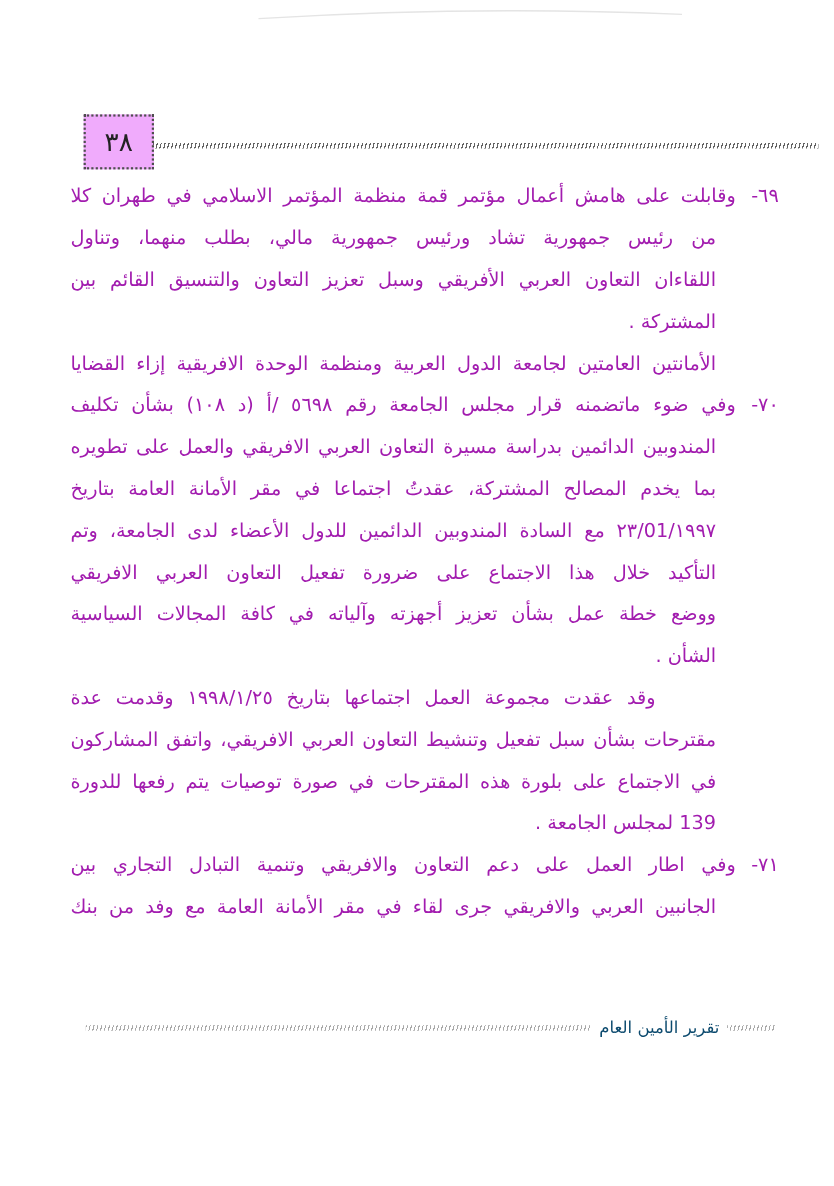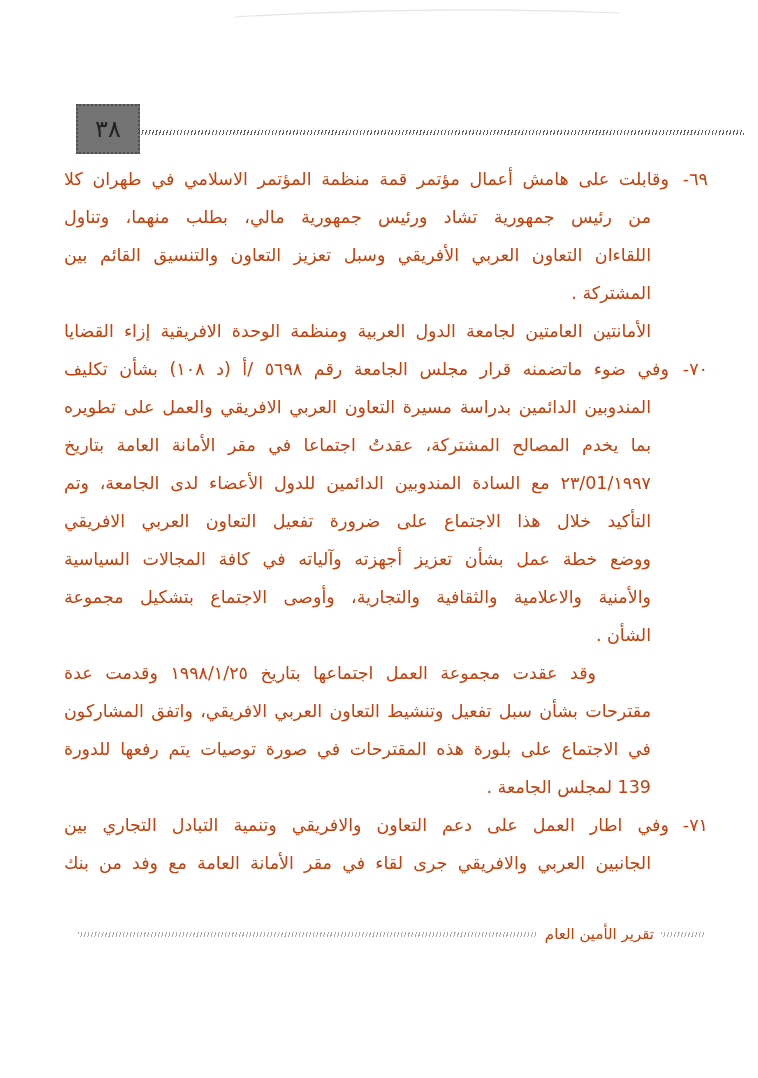--- a/index.html
+++ b/index.html
@@ -16,37 +16,37 @@
   
   .top-arc{position:absolute;top:0;left:0;}
 
   
   .pagenum-box{
     position:absolute;left:76px;top:104px;
     width:60px;height:46px;
     border:2px dotted #4e4e4e;
     display:flex;align-items:center;justify-content:center;
     font-size:24px;color:#222;
-    background:#737373;
+    background:#f0abfc;
   }
 
   
   .rule{
     position:absolute;height:5px;
     background:repeating-linear-gradient(105deg,#474747 0 1.1px,transparent 1.1px 3.4px);
   }
   .header-rule{left:139px;right:14px;top:130px;opacity:.85;}
 
   
   .textblock{
     position:absolute;top:160px;right:50px;left:64px;
     direction:rtl;
     font-size:17.5px;
     line-height:38px;
-    color:#c2410c;
+    color:#a21caf;
   }
   .line{
     display:block;height:38px;line-height:38px;
     text-align:justify;text-align-last:justify;
     white-space:nowrap;
   }
   .cont{padding-right:57px;}
   .last{padding-right:57px;text-align-last:right;}
   .sub-first{padding-right:112px;}
   .num{display:inline-block;margin-left:14px;}
@@ -59,21 +59,21 @@
   }
   .frule{
     height:5px;
     background:repeating-linear-gradient(105deg,#6e6e6e 0 1px,transparent 1px 3.4px);
     opacity:.6;
   }
   .frule.short{width:44px;}
   .frule.long{flex:1;}
   .footer-title{
     font-size:15px;
-    color:#c2410c;
+    color:#0c4a6e;
     white-space:nowrap;
     letter-spacing:.5px;
   }
 </style>
 </head>
 <body>
 
 <div class="page">
 
   <svg class="top-arc" width="758" height="26" viewBox="0 0 758 26">
@@ -93,21 +93,20 @@
     <div class="line cont">اللقاءان التعاون العربي الأفريقي وسبل تعزيز التعاون والتنسيق القائم بين</div>
     <div class="line last">المشتركة .</div>
     <div class="line cont">الأمانتين العامتين لجامعة الدول العربية ومنظمة الوحدة الافريقية إزاء القضايا</div>
 
     <div class="line first"><span class="num">٧٠-</span><span>وفي ضوء ماتضمنه قرار مجلس الجامعة رقم ٥٦٩٨ /أ (د ١٠٨) بشأن تكليف</span></div>
     <div class="line cont">المندوبين الدائمين بدراسة مسيرة التعاون العربي الافريقي والعمل على تطويره</div>
     <div class="line cont">بما يخدم المصالح المشتركة، عقدتُ اجتماعا في مقر الأمانة العامة بتاريخ</div>
     <div class="line cont">١٩٩٧/01/٢٣ مع السادة المندوبين الدائمين للدول الأعضاء لدى الجامعة، وتم</div>
     <div class="line cont">التأكيد خلال هذا الاجتماع على ضرورة تفعيل التعاون العربي الافريقي</div>
     <div class="line cont">ووضع خطة عمل بشأن تعزيز أجهزته وآلياته في كافة المجالات السياسية</div>
-    <div class="line cont">والأمنية والاعلامية والثقافية والتجارية، وأوصى الاجتماع بتشكيل مجموعة</div>
     <div class="line last">الشأن .</div>
 
     <div class="line sub-first">وقد عقدت مجموعة العمل اجتماعها بتاريخ ١٩٩٨/١/٢٥ وقدمت عدة</div>
     <div class="line cont">مقترحات بشأن سبل تفعيل وتنشيط التعاون العربي الافريقي، واتفق المشاركون</div>
     <div class="line cont">في الاجتماع على بلورة هذه المقترحات في صورة توصيات يتم رفعها للدورة</div>
     <div class="line last">139 لمجلس الجامعة .</div>
 
     <div class="line first"><span class="num">٧١-</span><span>وفي اطار العمل على دعم التعاون والافريقي وتنمية التبادل التجاري بين</span></div>
     <div class="line cont">الجانبين العربي والافريقي جرى لقاء في مقر الأمانة العامة مع وفد من بنك</div>
 

